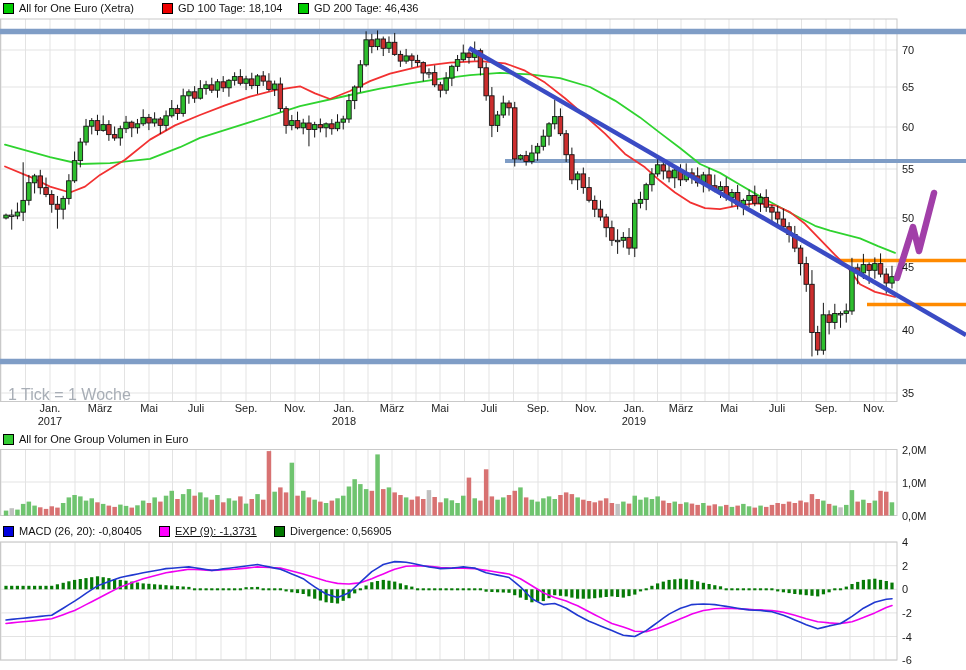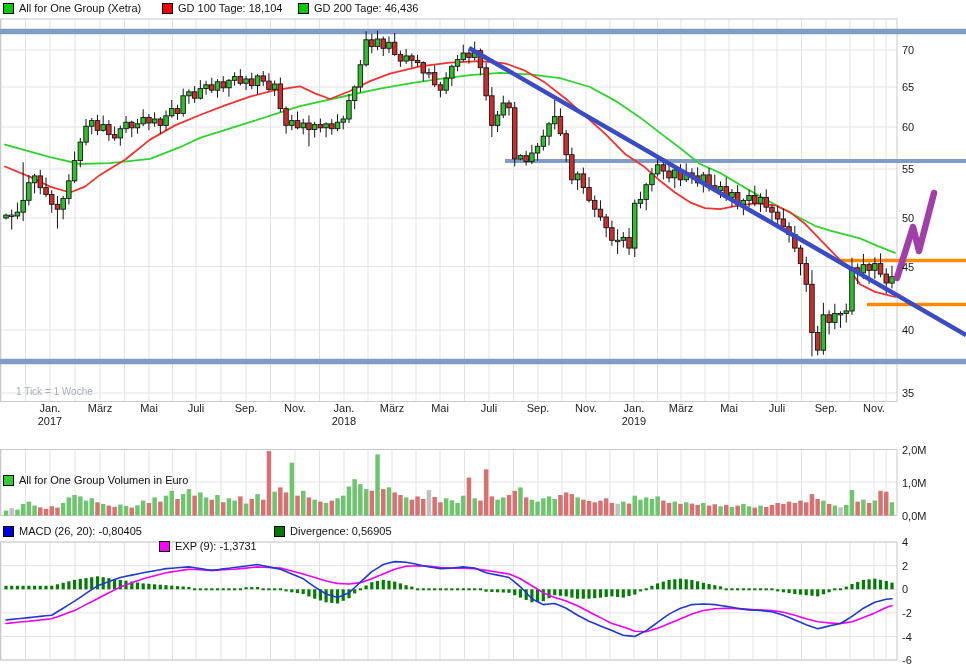--- a/index.html
+++ b/index.html
@@ -1,20 +1,20 @@
 <!DOCTYPE html>
 <html><head>
 <meta charset="utf-8">
 <style>
   html,body{margin:0;padding:0;background:#fff;}
   .stage{position:relative;width:966px;height:670px;background:#fff;overflow:hidden;
          font-family:"Liberation Sans",sans-serif;}
   .leg{position:absolute;display:flex;align-items:center;gap:5px;font-size:11px;color:#111;white-space:nowrap;}
   .sw{width:9px;height:9px;border:1px solid #000;display:inline-block;flex:none;}
-  .footnote{position:absolute;left:16px;top:386px;font-size:10px;color:#a8aeb6;}
+  .footnote{position:absolute;left:8px;top:386px;font-size:16px;color:#a8aeb6;}
   svg text{font-family:"Liberation Sans",sans-serif;}
 </style>
 </head>
 <body>
 
 <div class="stage">
 
   <svg id="chartSvg" width="966" height="670" viewBox="0 0 966 670">
     <g id="gMain">
         <line x1="1" y1="19" x2="1" y2="401.5" stroke="#e3e3e3" stroke-width="1"></line>
@@ -824,43 +824,43 @@
         <text x="902" y="569.6999999999999" text-anchor="start" font-size="11" fill="#1a1a1a">2</text>
         <text x="902" y="593.3" text-anchor="start" font-size="11" fill="#1a1a1a">0</text>
         <text x="902" y="616.9" text-anchor="start" font-size="11" fill="#1a1a1a">-2</text>
         <text x="902" y="640.5" text-anchor="start" font-size="11" fill="#1a1a1a">-4</text>
         <text x="902" y="664.0999999999999" text-anchor="start" font-size="11" fill="#1a1a1a">-6</text>
       </g>
   </svg>
 
   <div class="leg" style="left:3px;top:2px;">
     <span class="sw" style="background: rgb(0, 204, 0);"></span>
-    <span>All for One Group (Xetra)</span>
+    <span>All for One Euro (Xetra)</span>
   </div>
   <div class="leg" style="left:162px;top:2px;">
     <span class="sw" style="background: rgb(238, 0, 0);"></span>
     <span>GD 100 Tage: 18,104</span>
   </div>
   <div class="leg" style="left:298px;top:2px;">
     <span class="sw" style="background: rgb(0, 204, 0);"></span>
     <span>GD 200 Tage: 46,436</span>
   </div>
 
   <div class="footnote">1 Tick = 1 Woche</div>
 
-  <div class="leg" style="left:3px;top:433px;margin-top:41px;">
+  <div class="leg" style="left:3px;top:433px;">
     <span class="sw" style="background: rgb(51, 204, 51);"></span>
     <span>All for One Group Volumen in Euro</span>
   </div>
 
   <div class="leg" style="left:3px;top:525px;">
     <span class="sw" style="background: rgb(0, 0, 221);"></span>
     <span>MACD (26, 20): -0,80405</span>
   </div>
-  <div class="leg" style="left:159px;top:540px;">
+  <div class="leg" style="left:159px;top:525px;text-decoration:underline;">
     <span class="sw" style="background: rgb(255, 0, 255);"></span>
     <span>EXP (9): -1,3731</span>
   </div>
   <div class="leg" style="left:274px;top:525px;justify-content:center;">
     <span class="sw" style="background: rgb(0, 119, 0);"></span>
     <span>Divergence: 0,56905</span>
   </div>
 </div>
 
 </body></html>

